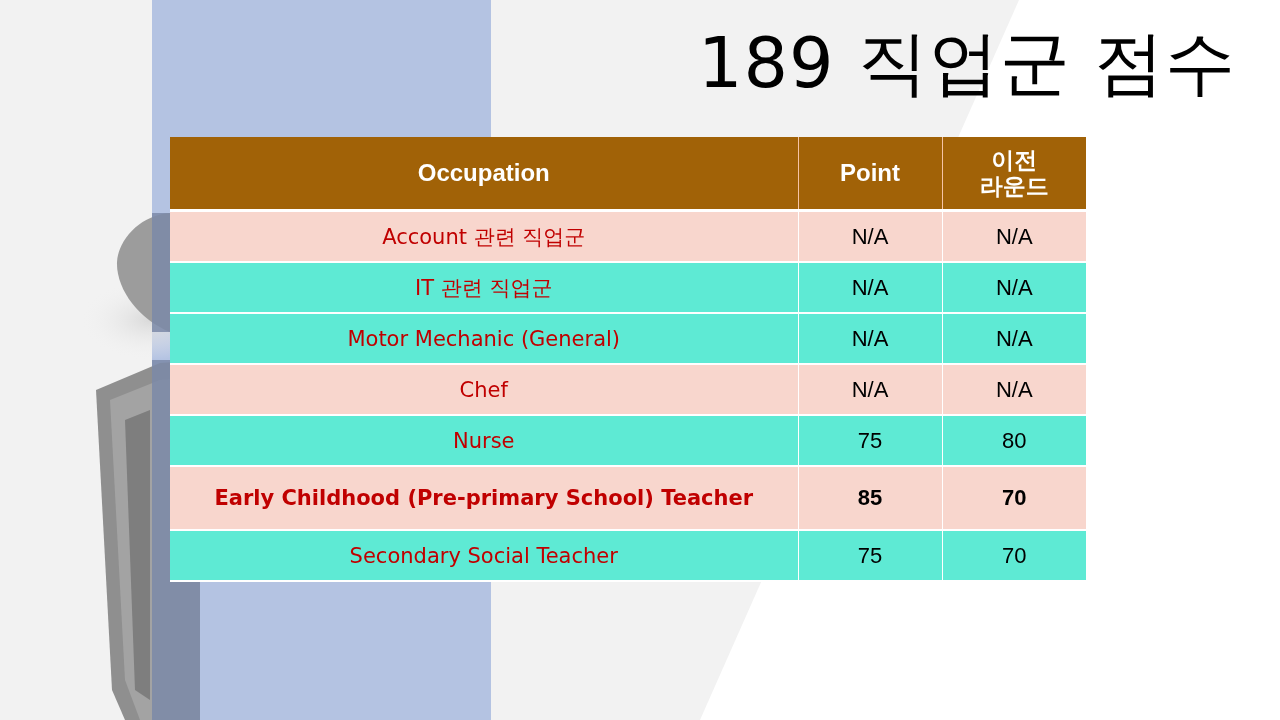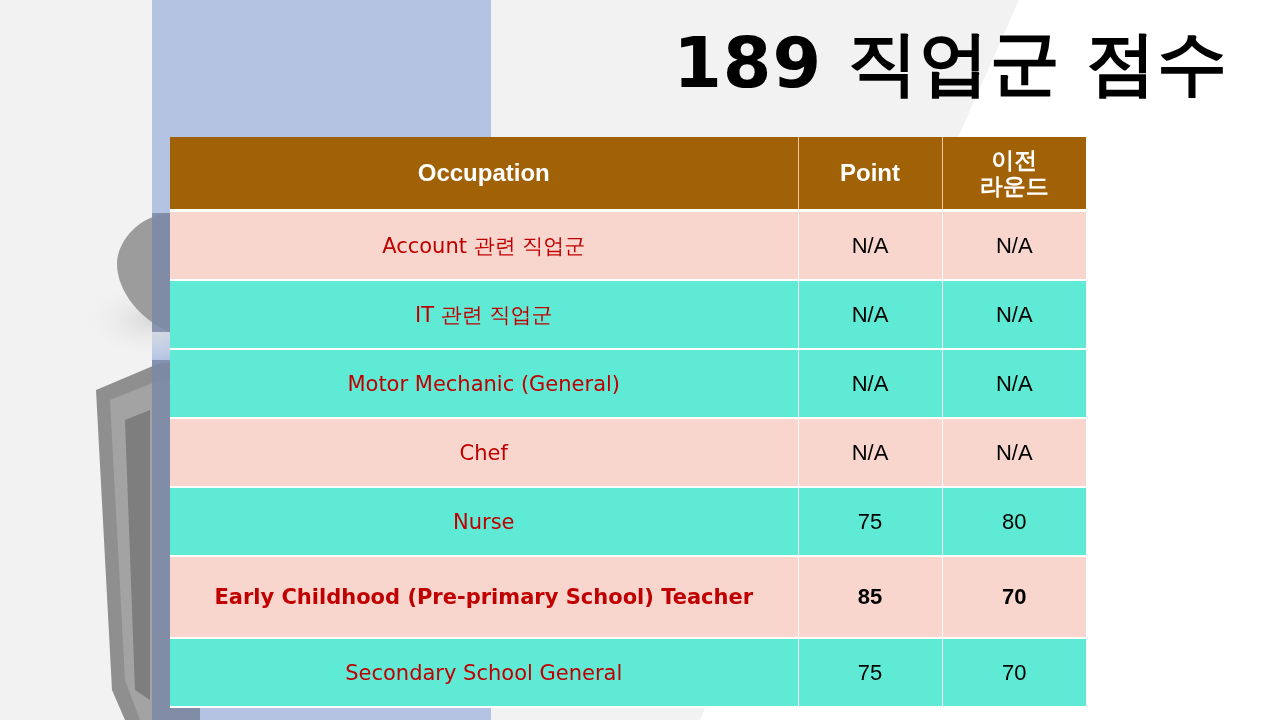--- a/index.html
+++ b/index.html
@@ -14,22 +14,22 @@
       clip-path: polygon(1019px 0, 1280px 0, 1280px 720px, 700px 720px);
     }
     .bg-blue-band {
       position: absolute; left: 152px; top: 0; width: 339px; height: 720px;
       background: #b4c3e2;
     }
     .stamp {
       position: absolute; left: 0; top: 0; width: 200px; height: 720px; pointer-events: none;
     }
     .title {
-      position: absolute; right: 52px; top: 18px;
-      font-family: "DejaVu Sans", sans-serif; font-weight: bold;
+      position: absolute; right: 44px; top: 18px;
+      font-family: "DejaVu Sans", sans-serif; font-weight: normal;
       font-size: 70px; line-height: 90px; color: #000; letter-spacing: 1px;
       white-space: nowrap;
     }
     .table-wrap {
       position: absolute; left: 170px; top: 137px; width: 916px;
     }
     table {
       border-collapse: collapse; width: 916px; table-layout: fixed;
     }
     col.c1 { width: 628px; }
@@ -39,21 +39,21 @@
       background: #a16207; color: #ffffff;
       font-family: "Liberation Sans", sans-serif; font-weight: bold;
       font-size: 24px; height: 72px; padding: 0;
       border-right: 1px solid #f6c4a6; border-bottom: 3px solid #ffffff;
       text-align: center; vertical-align: middle; line-height: 28px;
     }
     th.prev { font-family: "DejaVu Sans", sans-serif; font-size: 23px; line-height: 26px; }
     th:last-child, td:last-child { border-right: none; }
     td {
       font-family: "Liberation Sans", sans-serif; font-size: 22px;
-      text-align: center; vertical-align: middle; padding: 9px;
+      text-align: center; vertical-align: middle; padding: 0;
       border-right: 1px solid #ffffff; border-bottom: 2px solid #ffffff;
       color: #000000;
     }
     td.occ { color: #c00000; font-family: "DejaVu Sans", sans-serif; font-size: 21px; }
     tr.odd td { background: #f8d6cd; }
     tr.even td { background: #5eead4; }
     tr.h49 td { height: 49px; }
     tr.h64 td { height: 62px; font-weight: bold; }
   </style>
 </head>
@@ -122,19 +122,19 @@
         <td class="occ">Nurse</td>
         <td>75</td>
         <td>80</td>
       </tr>
       <tr class="odd h64">
         <td class="occ">Early Childhood (Pre-primary School) Teacher</td>
         <td>85</td>
         <td>70</td>
       </tr>
       <tr class="even h49">
-        <td class="occ">Secondary School General</td>
+        <td class="occ">Secondary Social Teacher</td>
         <td>75</td>
         <td>70</td>
       </tr>
     </tbody>
   </table>
 </div>
 
 </body></html>

